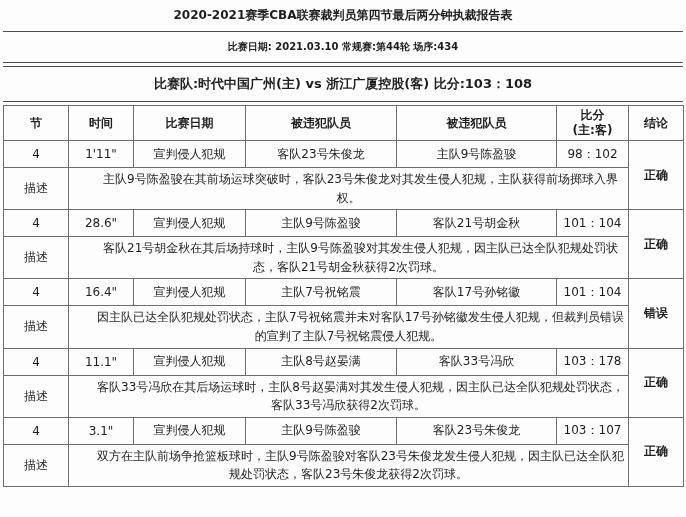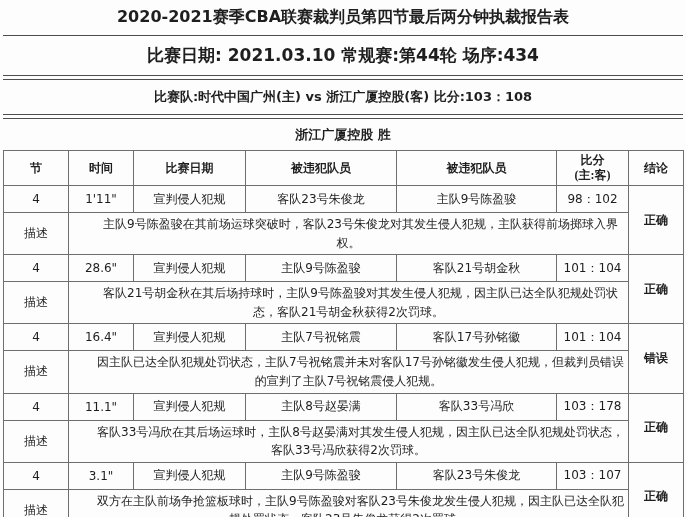--- a/index.html
+++ b/index.html
@@ -15,26 +15,26 @@
   .doc {
     width: 680px;
     margin: 0 auto;
     padding-top: 2px;
   }
   .center-bold {
     text-align: center;
     font-weight: bold;
   }
   .title-row {
-    font-size: 16px;
+    font-size: 12px;
     padding: 5px 0 7px 0;
     border-bottom: 1.5px solid #4d4d4d;
   }
   .info-row-1 {
-    font-size: 17px;
+    font-size: 10px;
     padding: 8px 0;
     border-bottom: 1.5px solid #4d4d4d;
     margin-bottom: 3px;
   }
   .info-row-2 {
     font-size: 13px;
     padding: 8px 0;
     border-top: 1.5px solid #4d4d4d;
     border-bottom: 1.5px solid #4d4d4d;
     margin-bottom: 3px;
@@ -74,35 +74,33 @@
     text-align: left;
     text-indent: 2em;
     line-height: 1.55;
     padding: 2px 6px 3px 4px;
   }
   td.conclusion-cell {
     font-weight: bold;
   }
   .score-header-line {
     display: block;
-    font-family: Liberation Serif, serif;
   }
 </style>
 </head>
 <body>
 
 <div class="doc">
 
   <div class="title-row center-bold">2020-2021赛季CBA联赛裁判员第四节最后两分钟执裁报告表</div>
 
   <div class="info-row-1 center-bold">比赛日期: 2021.03.10  常规赛:第44轮 场序:434</div>
 
   <div class="info-row-2 center-bold">比赛队:时代中国广州(主) vs 浙江广厦控股(客) 比分:103：108</div>
 
-  <div class="result-row center-bold">浙江广厦控股 胜</div>
 
   <table class="report">
     <colgroup>
       <col style="width:65px">
       <col style="width:65px">
       <col style="width:112px">
       <col style="width:151px">
       <col style="width:160px">
       <col style="width:72px">
       <col style="width:55px">

